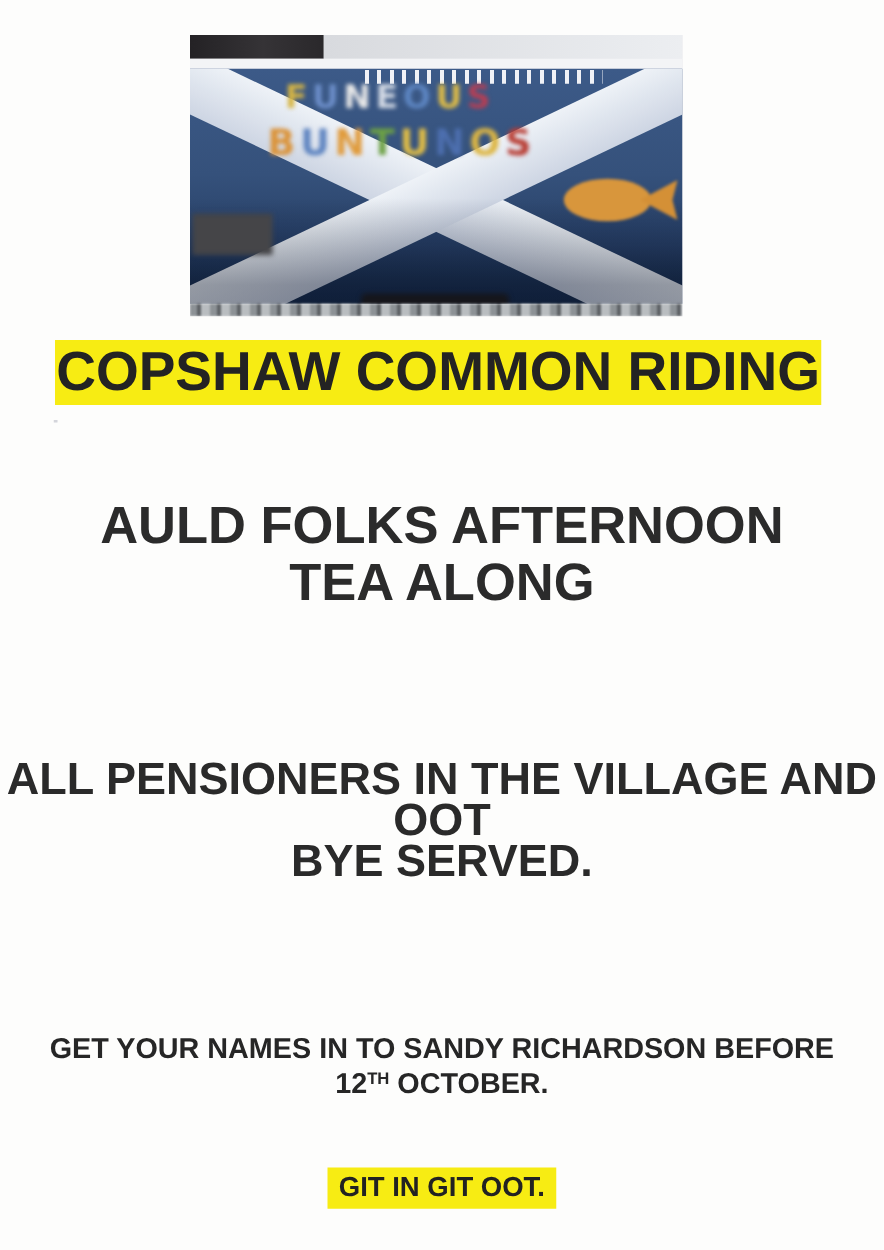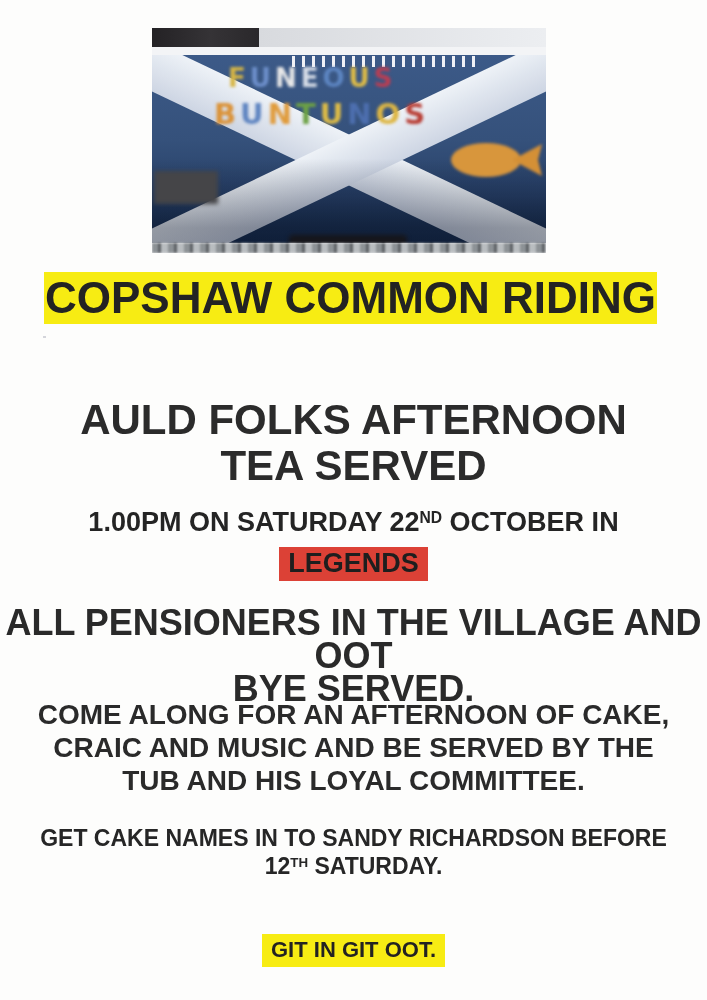--- a/index.html
+++ b/index.html
@@ -115,43 +115,32 @@
       <div class="dark-blob-bottom"></div>
     </div>
     <div class="photo-bottomstrip"></div>
   </div>
 
   <div class="title-band">COPSHAW COMMON RIDING</div>
   <div class="speck"></div>
 
   <div class="heading">
     <div>AULD FOLKS AFTERNOON</div>
-    <div>TEA SERVED</div>
+    <div>TEA ALONG</div>
   </div>
 
-  <div class="when">
-    <div><span>1.00PM ON SATURDAY 22</span><sup>ND</sup><span> OCTOBER IN</span></div>
-    <div class="venue-line">
-      <span class="venue-highlight">LEGENDS</span>
-    </div>
-  </div>
 
   <div class="invite">
     <div>ALL PENSIONERS IN THE VILLAGE AND OOT</div>
     <div>BYE SERVED.</div>
   </div>
 
-  <div class="details">
-    <div>COME ALONG FOR AN AFTERNOON OF CAKE,</div>
-    <div>CRAIC AND MUSIC AND BE SERVED BY THE</div>
-    <div>TUB AND HIS LOYAL COMMITTEE.</div>
-  </div>
 
   <div class="rsvp">
-    <div>GET CAKE NAMES IN TO SANDY RICHARDSON BEFORE</div>
-    <div><span>12</span><sup>TH</sup><span> SATURDAY.</span></div>
+    <div>GET YOUR NAMES IN TO SANDY RICHARDSON BEFORE</div>
+    <div><span>12</span><sup>TH</sup><span> OCTOBER.</span></div>
   </div>
 
   <div class="footer-line">
     <span class="footer-highlight">GIT IN GIT OOT.</span>
   </div>
 
 </div>
 
 </body></html>

